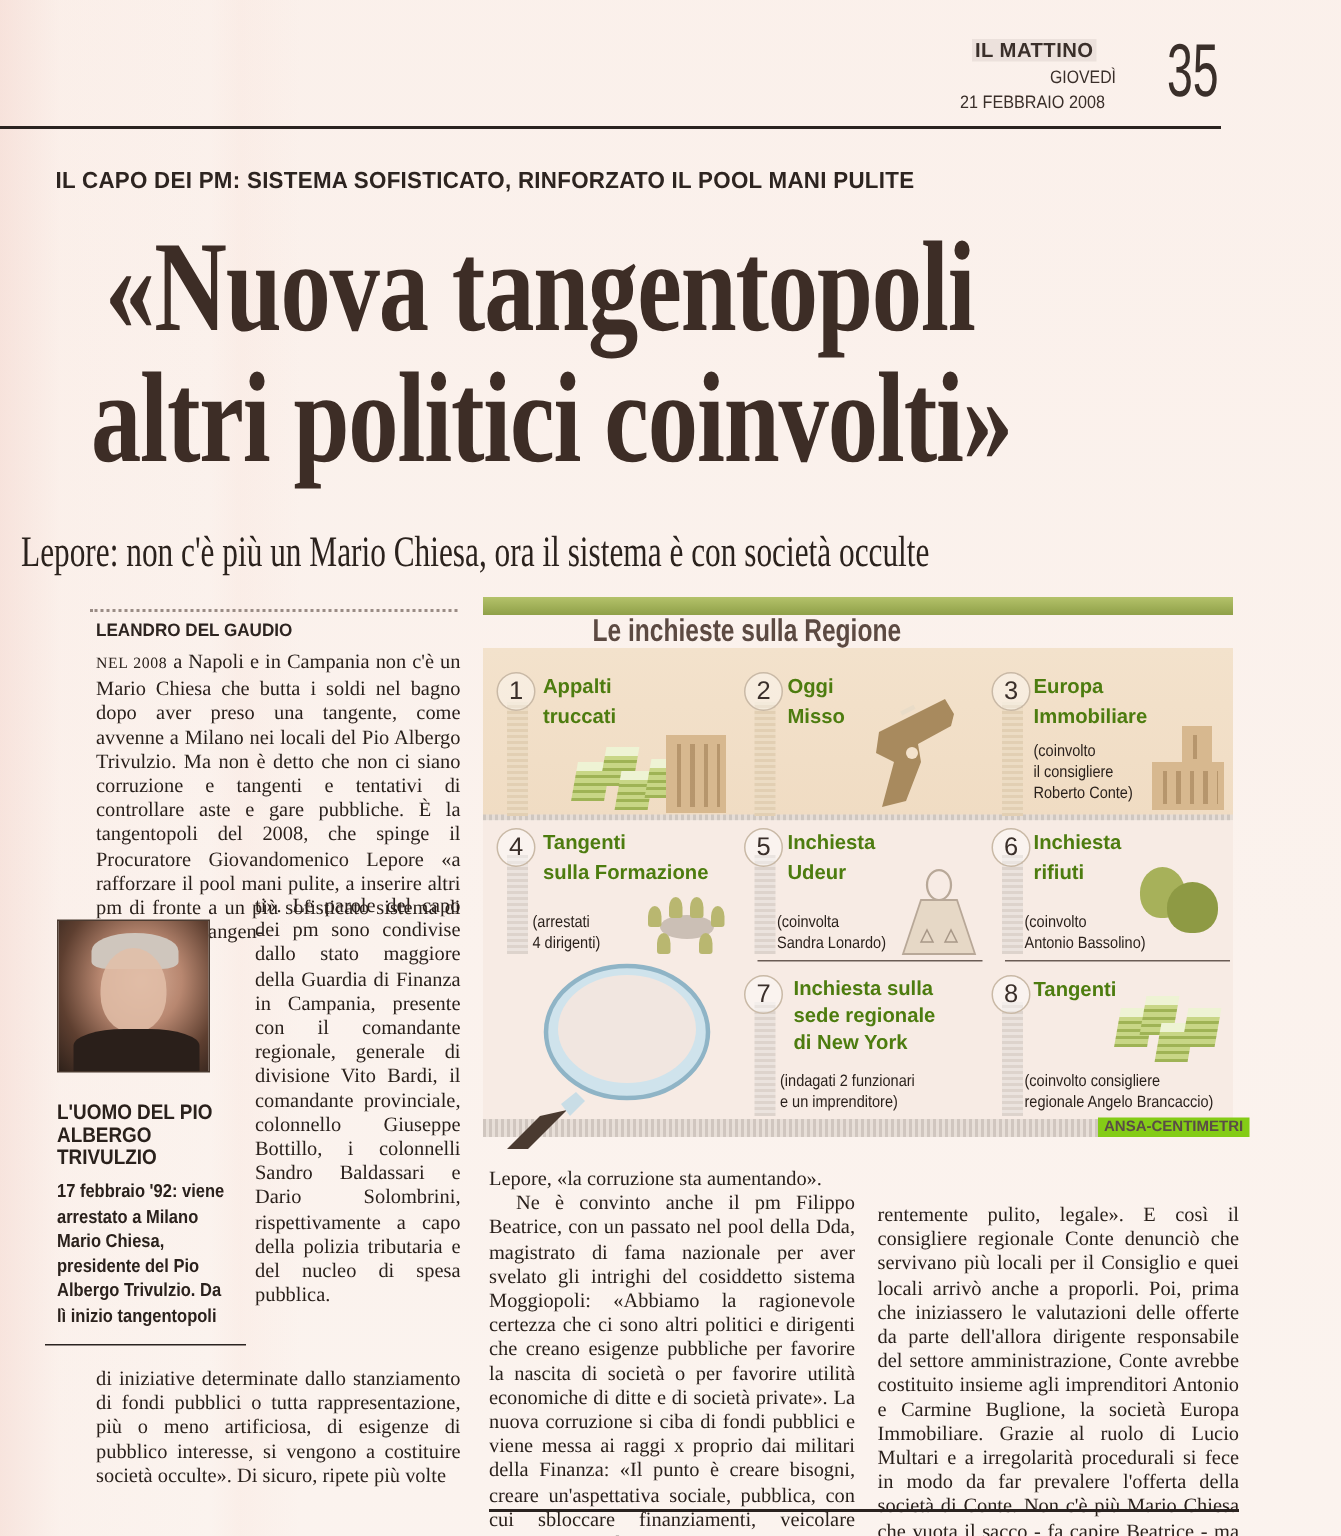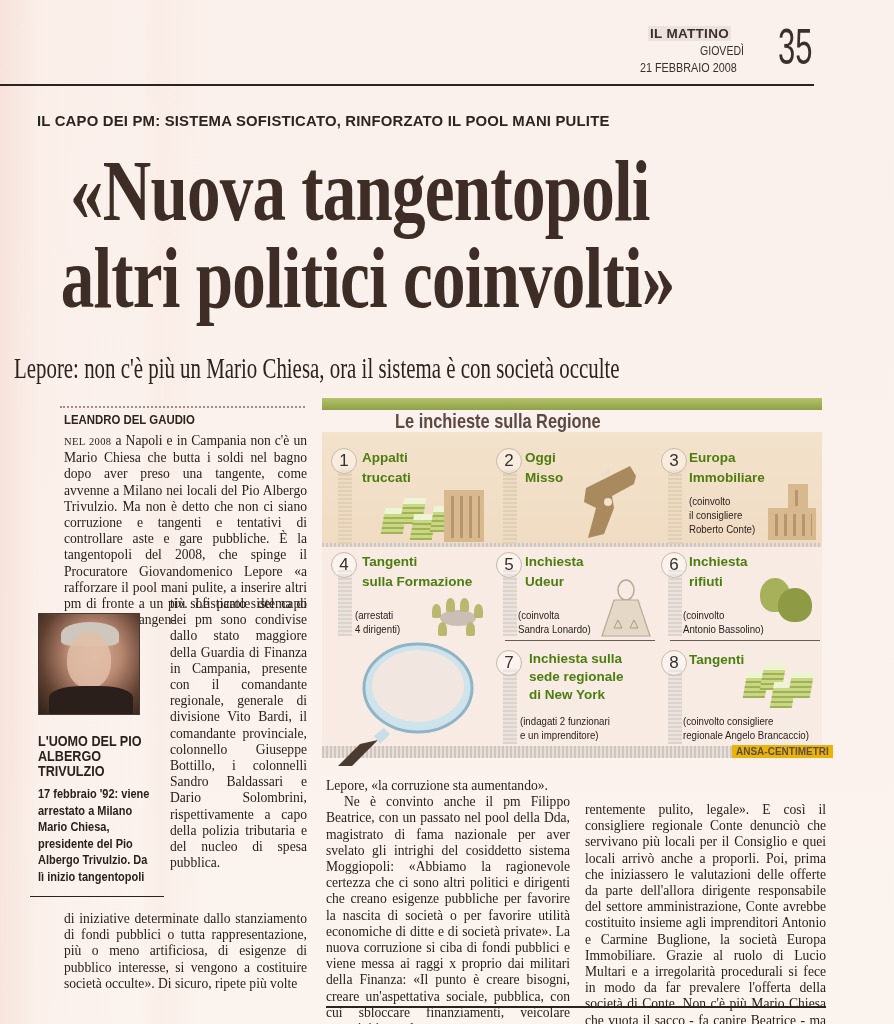--- a/index.html
+++ b/index.html
@@ -50,21 +50,21 @@
   .side-text { left:38px; top:786px; width:130px; font-family:"Liberation Sans", sans-serif; font-weight:bold; font-size:12.5px; line-height:16.5px; color:#2a211c; transform:scaleX(0.88); transform-origin:left; }
   .side-rule { left:30px; top:896px; width:134px; height:1px; background:#2a2320; }
 
   
   .info-bar { left:322px; top:398px; width:500px; height:12px; background:linear-gradient(180deg,#b4c26a,#8fa048); }
   .info-title { left:395px; top:409px; font-family:"Liberation Sans", sans-serif; font-weight:bold; font-size:21px; color:#5c4a42; transform:scaleX(0.78); transform-origin:left; white-space:nowrap; }
   .info-top { left:322px; top:432px; width:500px; height:112px; background:linear-gradient(180deg,#f3e2cc,#f0dcc3); }
   .info-divider { left:322px; top:543px; width:500px; height:4px; background:repeating-linear-gradient(90deg,#cfc7c0 0 2px,#e6ddd6 2px 4px); }
   .info-bottom { left:322px; top:547px; width:500px; height:200px; background:#f7ebe4; }
   .ansa-strip { left:322px; top:746px; width:500px; height:12px; background:repeating-linear-gradient(90deg,#d0c6bf 0 2px,#e8dfd8 2px 4px); }
-  .ansa-label { left:732px; top:745px; font-family:"Liberation Sans", sans-serif; font-weight:bold; font-size:10px; color:#5a4c46; background:#eab308; padding:1px 4px; }
+  .ansa-label { left:732px; top:745px; font-family:"Liberation Sans", sans-serif; font-weight:bold; font-size:10px; color:#5a4c46; background:#84cc16; padding:1px 4px; }
 
   .item-num { position:absolute; width:24px; height:24px; border-radius:50%; border:1px solid #c9b9a6; font-family:"Liberation Sans", sans-serif; font-size:17px; line-height:24px; text-align:center; color:#3a2f2a; background:rgba(255,255,255,0.4); }
   .item-stem { position:absolute; width:14px; background:repeating-linear-gradient(0deg,#e2cfb3 0 2px,#ecdcc4 2px 4px); }
   .item-stem.light { background:repeating-linear-gradient(0deg,#ddd3cc 0 2px,#ebe3de 2px 4px); }
   .item-title { position:absolute; font-family:"Liberation Sans", sans-serif; font-weight:bold; font-size:13.5px; line-height:20px; color:#4d7c0f; white-space:nowrap; }
   .item-note { position:absolute; font-family:"Liberation Sans", sans-serif; font-size:11px; line-height:14px; color:#2a211c; white-space:nowrap; transform:scaleX(0.88); transform-origin:left; }
   .item-rule { position:absolute; height:1px; background:#6a5c55; }
 
   
   .money-stack { position:absolute; width:22px; height:20px; background:repeating-linear-gradient(180deg,#c8d686 0 3px,#9fb355 3px 5px); border-top:6px solid #eef3d4; transform:skewX(-10deg); }

